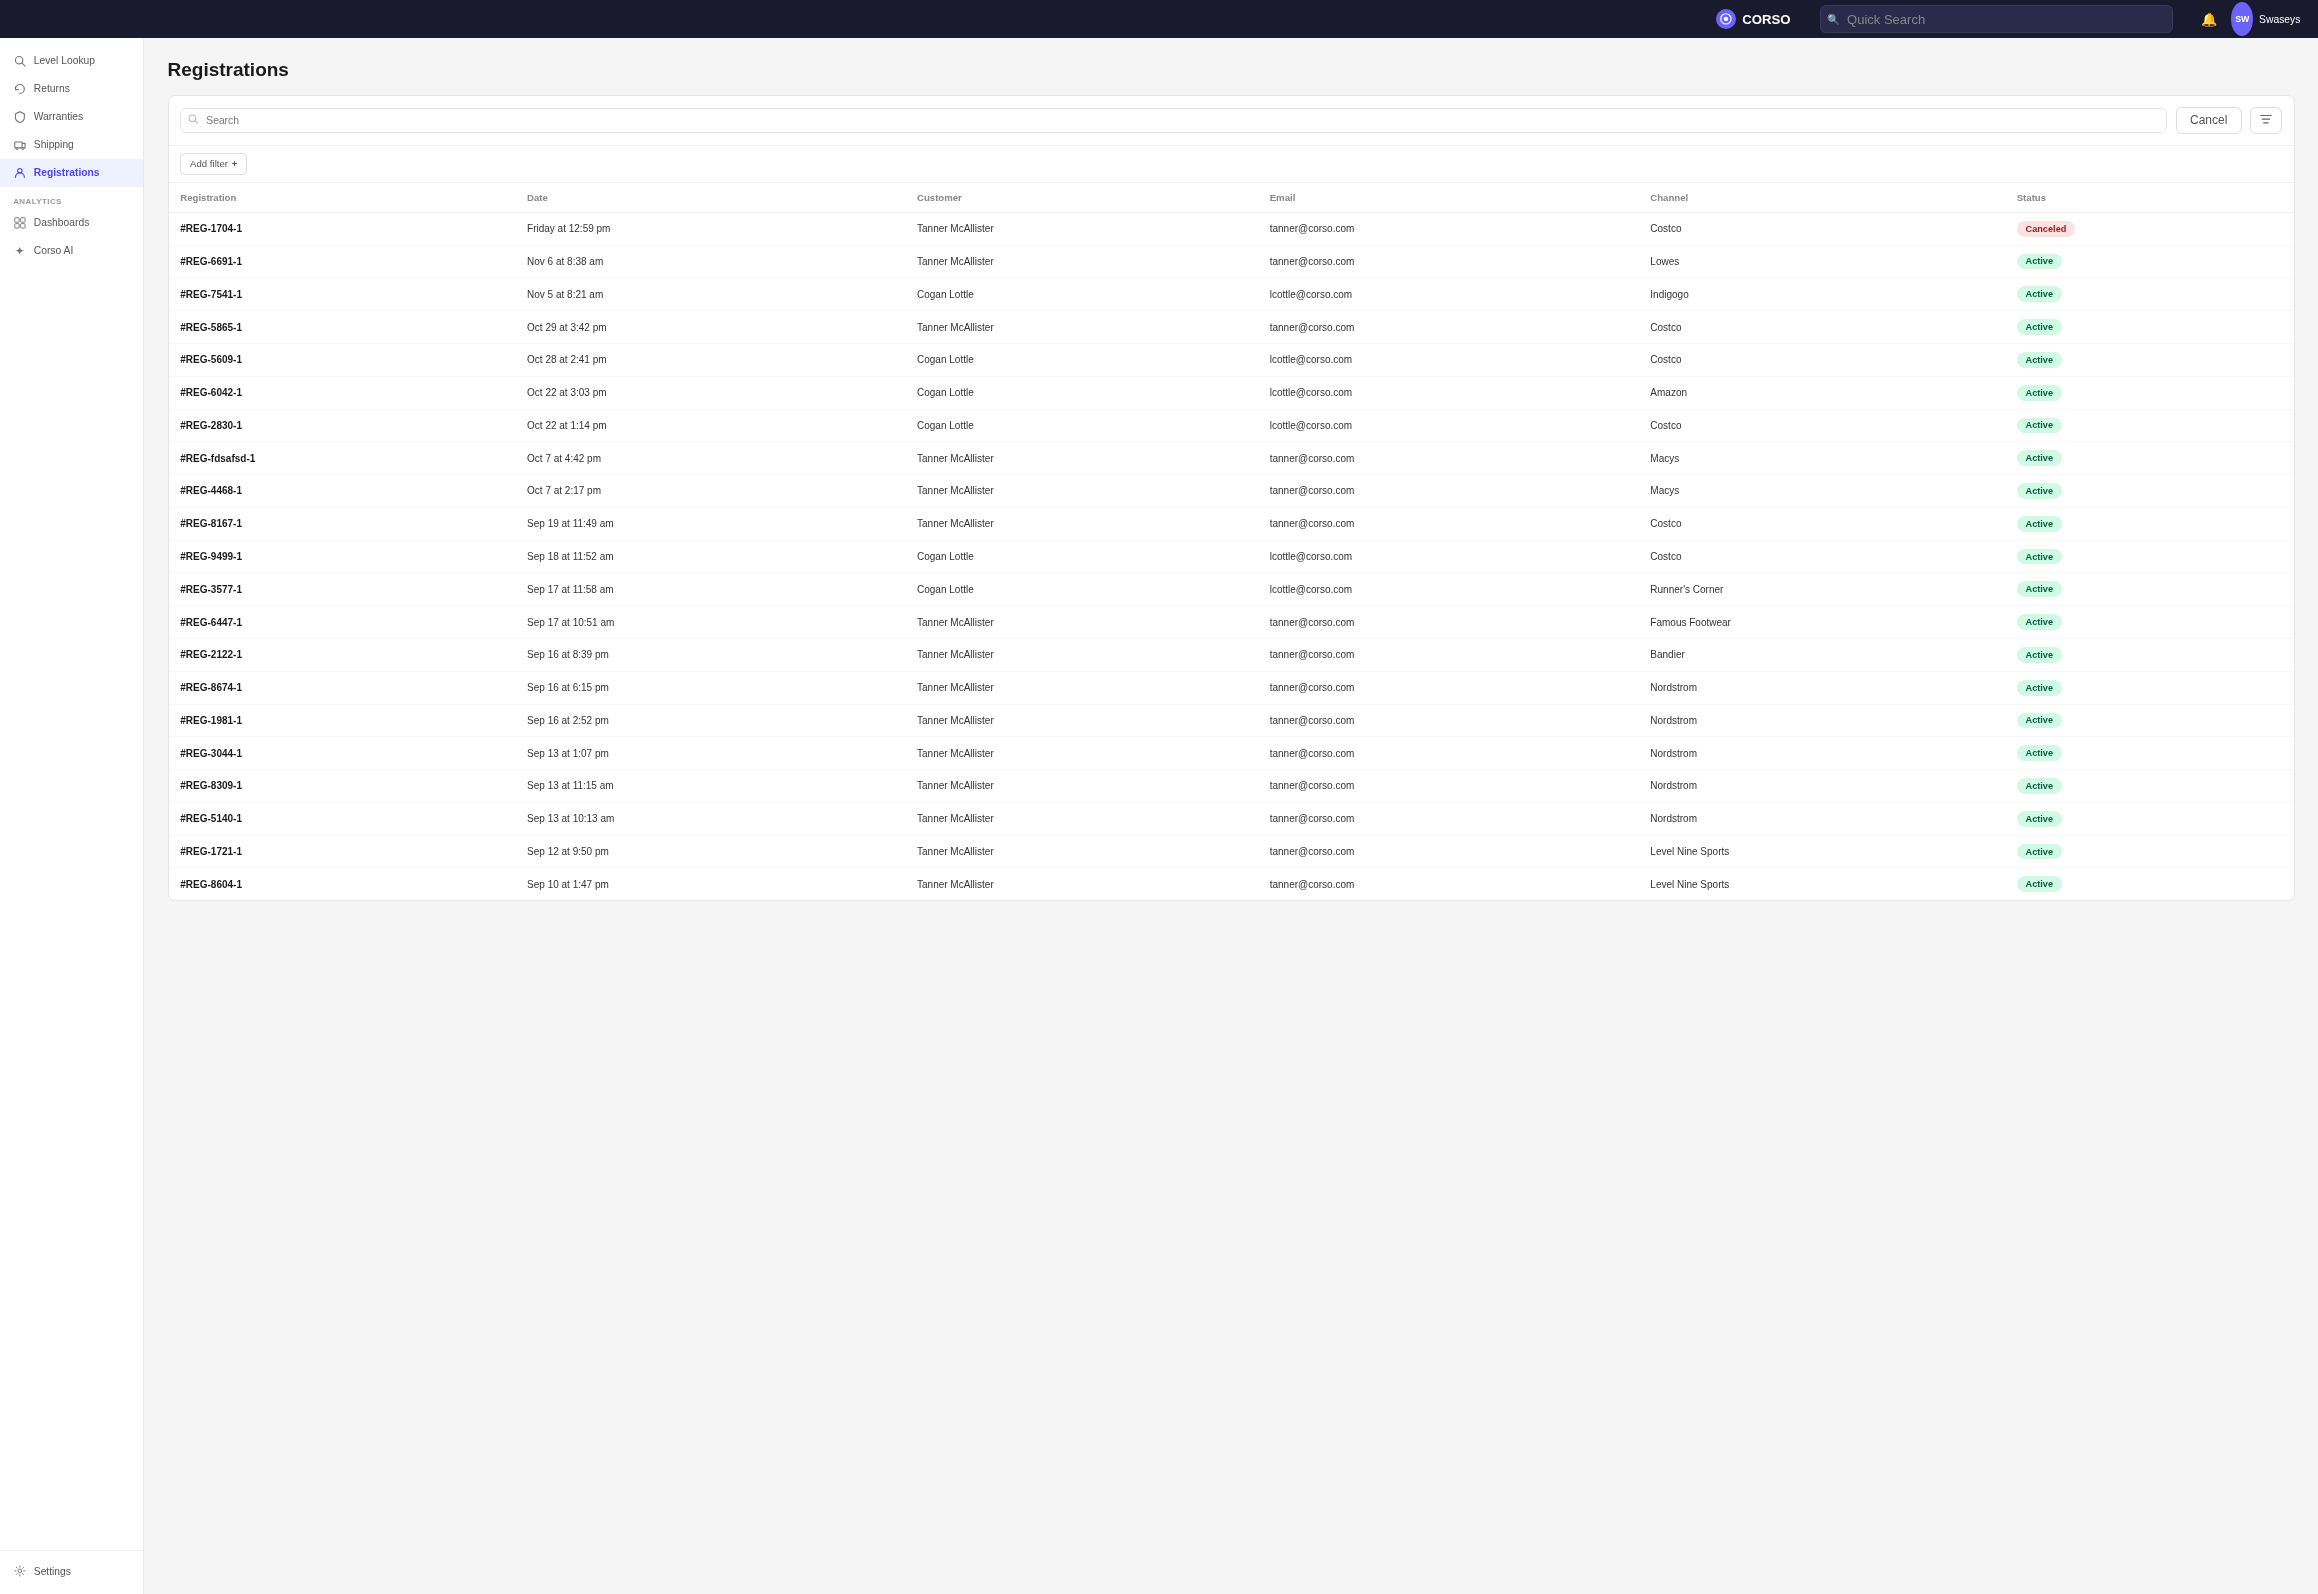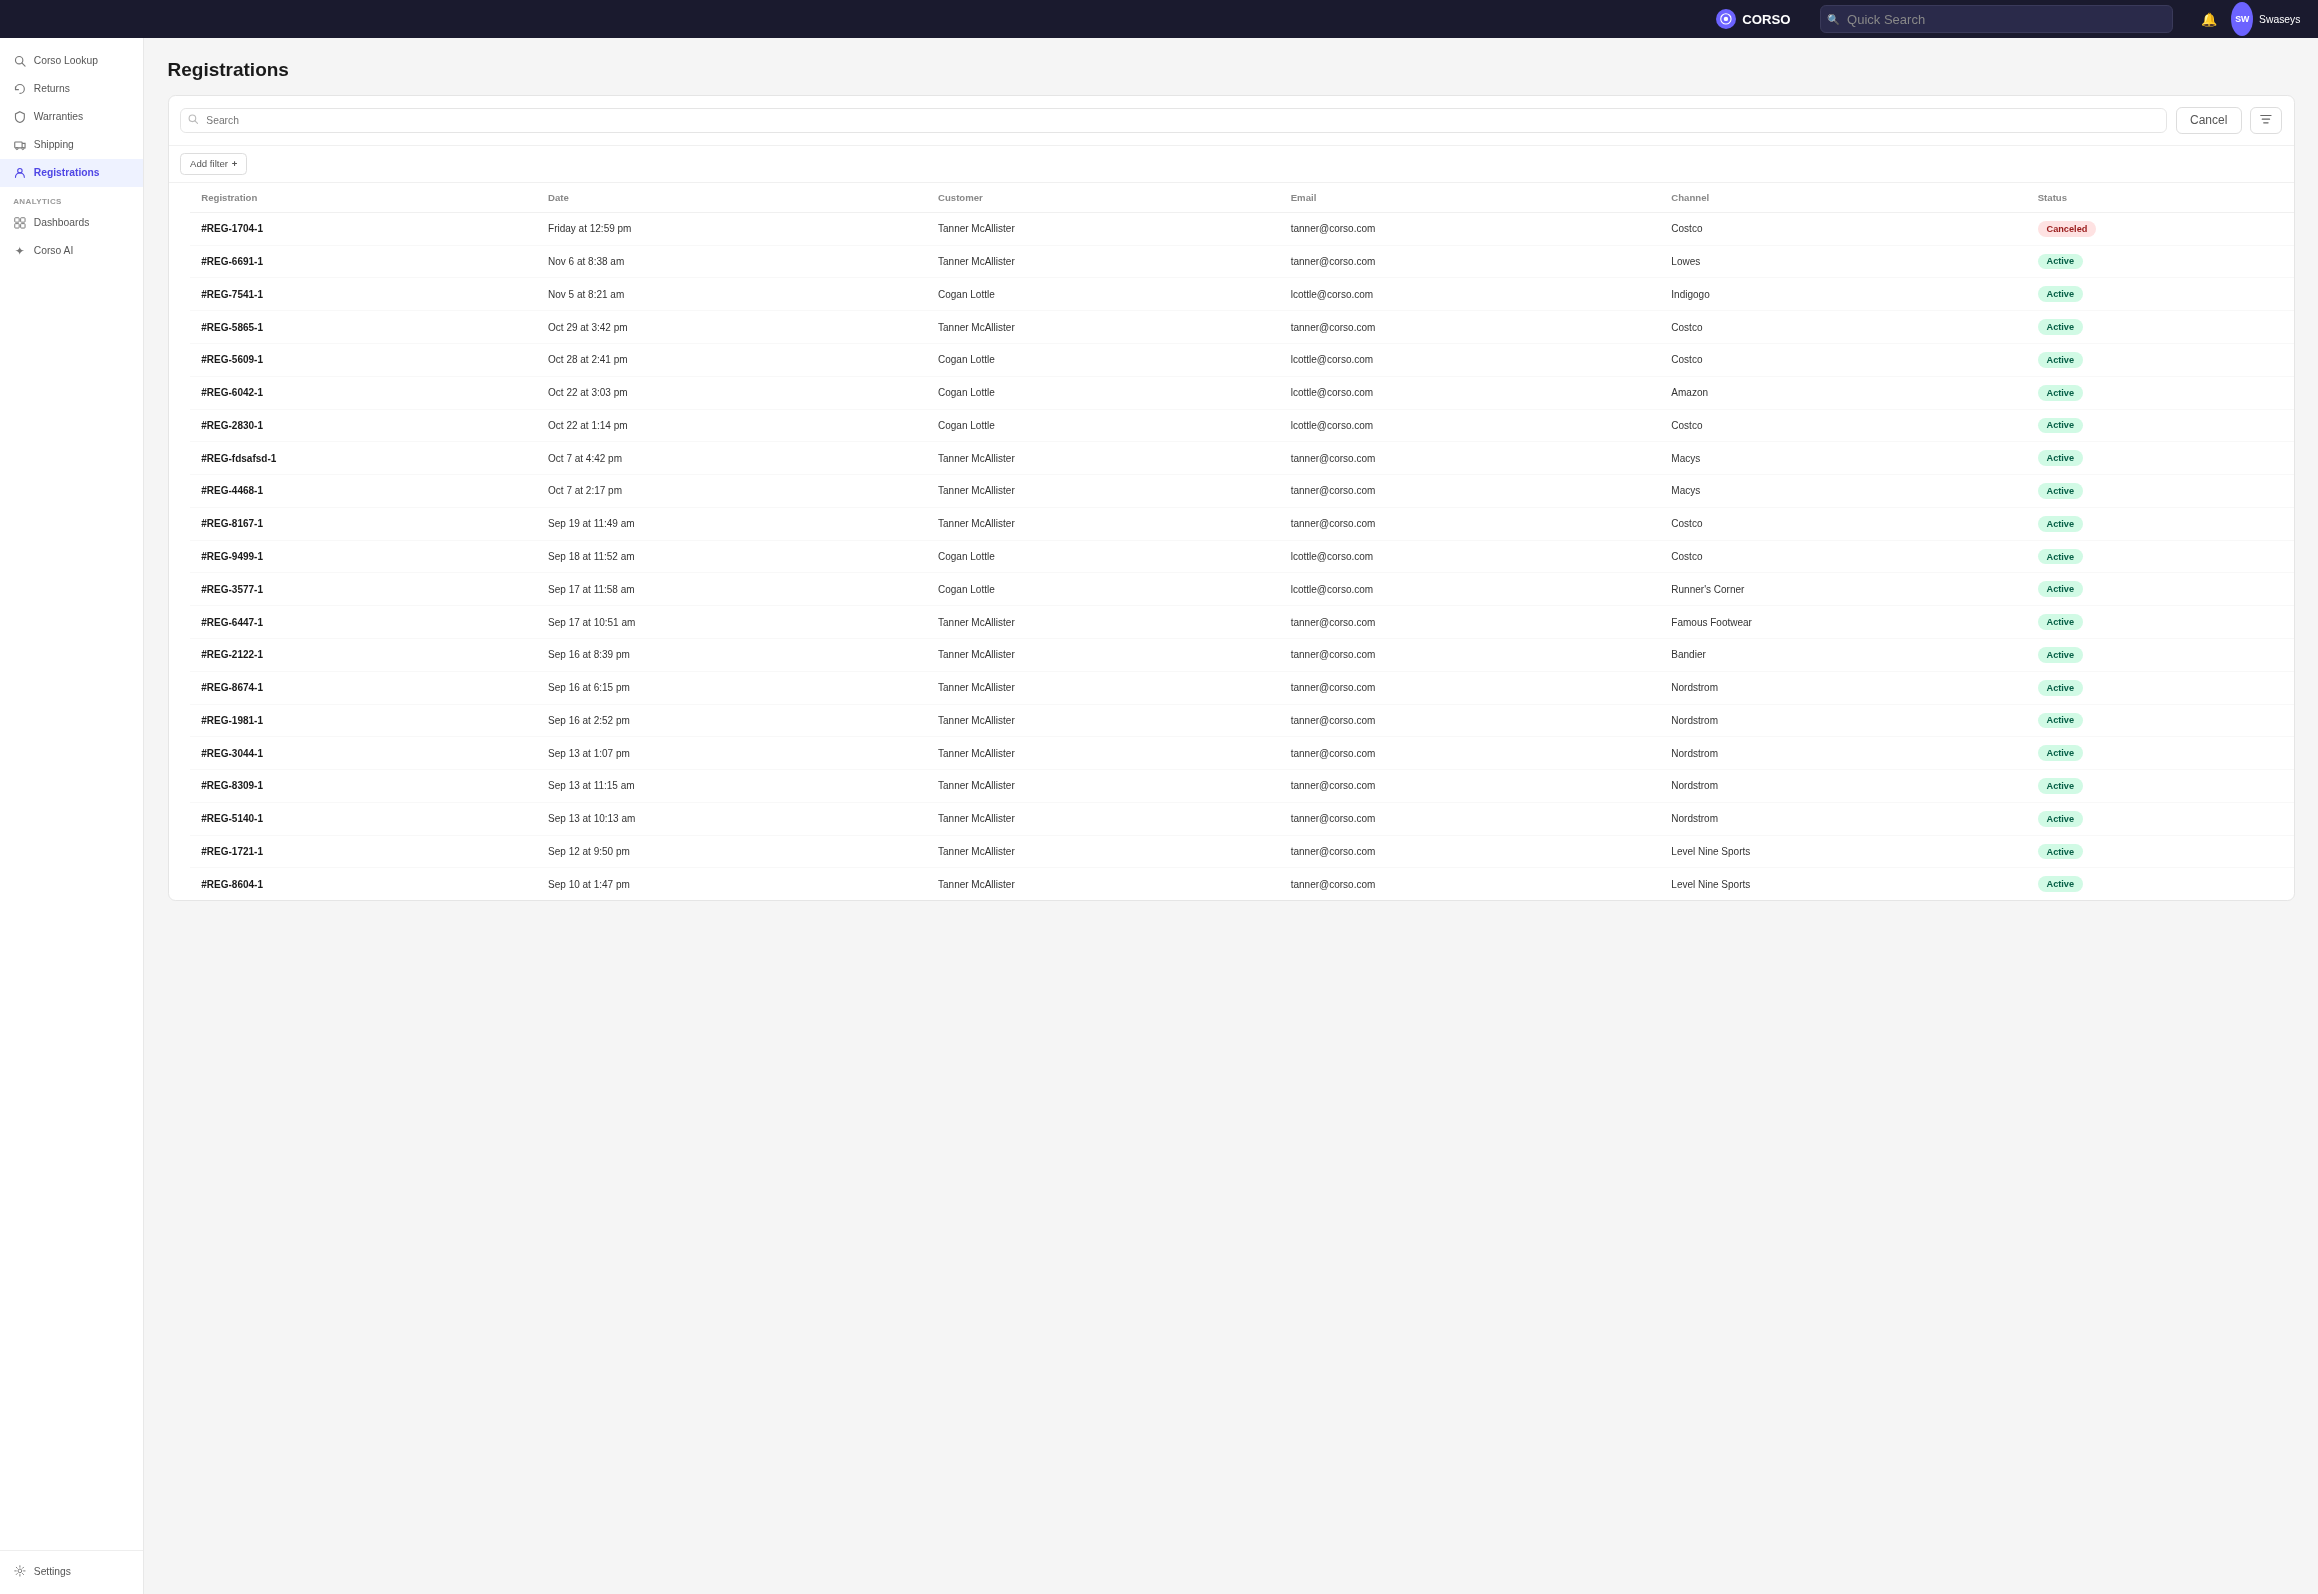--- a/index.html
+++ b/index.html
@@ -223,21 +223,20 @@
       padding: 4.4px 8.8px;
       font-size: 9.6px;
       color: #555;
       cursor: pointer;
     }
 
     
     table {
       width: 100%;
       border-collapse: collapse;
-      margin-left: 21px;
     }
     thead tr {
       border-bottom: 0.7px solid #f0f0f0;
     }
     thead th {
       text-align: left;
       padding: 8.8px 11.8px;
       font-size: 9.6px;
       font-weight: 600;
       color: #888;
@@ -304,21 +303,21 @@
 
   <div class="sidebar">
 
     <div class="sidebar-item">
       <span class="item-icon">
         <svg width="11.8" height="11.8" viewBox="0 0 16 16" fill="none">
             <circle cx="7" cy="7" r="5" stroke="#777" stroke-width="1.5"></circle>
             <line x1="11" y1="11" x2="15" y2="15" stroke="#777" stroke-width="1.5" stroke-linecap="round"></line>
           </svg>
       </span>
-      <span>Corso Lookup</span>
+      <span>Level Lookup</span>
     </div>
 
     <div class="sidebar-item">
       <span class="item-icon">
         <svg width="11.8" height="11.8" viewBox="0 0 16 16" fill="none">
             <path d="M2 8 A6 6 0 1 1 8 14" stroke="#777" stroke-width="1.5" fill="none" stroke-linecap="round"></path>
             <polyline points="2,5 2,9 6,9" stroke="#777" stroke-width="1.5" fill="none" stroke-linecap="round" stroke-linejoin="round"></polyline>
           </svg>
       </span>
       <span>Returns</span>

